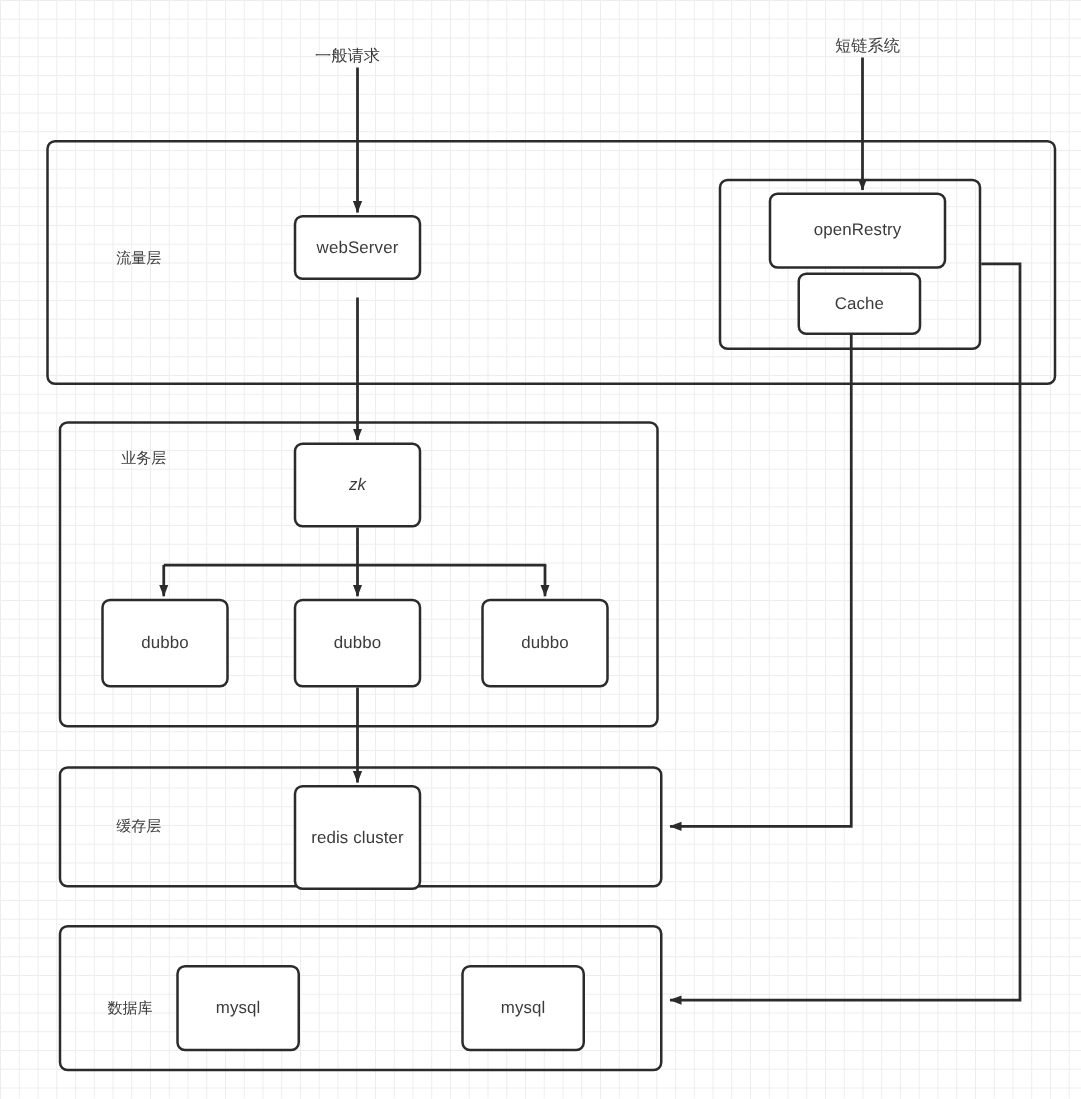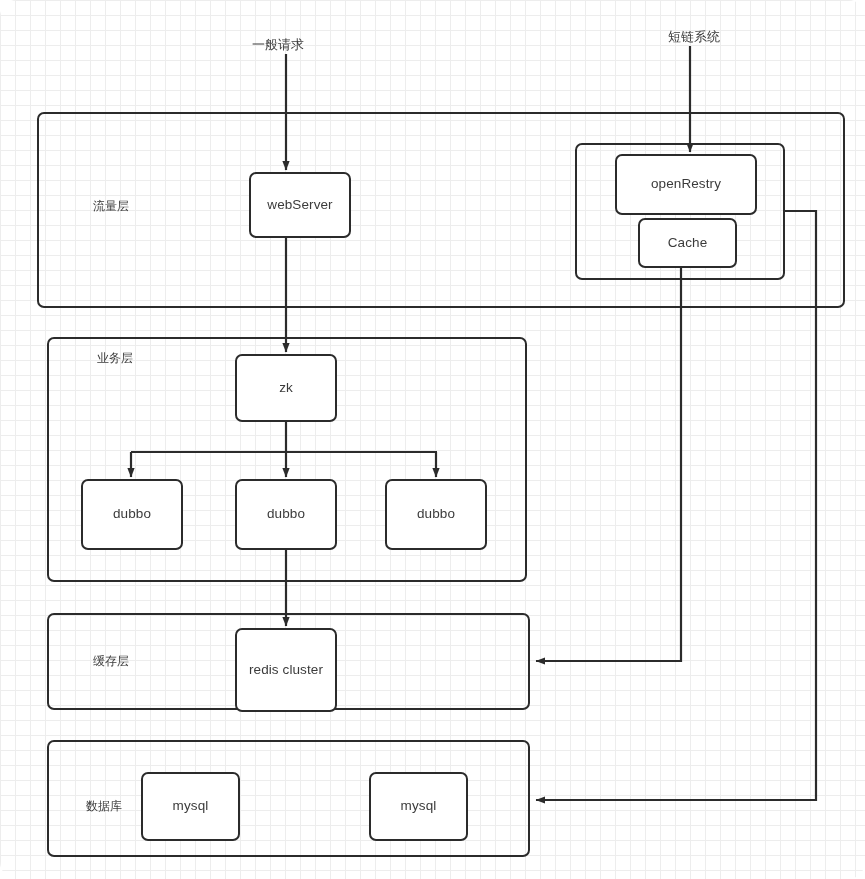--- a/index.html
+++ b/index.html
@@ -14,21 +14,20 @@
     overflow: hidden;
     background-color: #ffffff;
     background-image:
       linear-gradient(to right, #ededed 1px, transparent 1px),
       linear-gradient(to bottom, #ededed 1px, transparent 1px),
       linear-gradient(to right, #e3e3e3 1px, transparent 1px),
       linear-gradient(to bottom, #e3e3e3 1px, transparent 1px);
     background-size: 15px 15px, 15px 15px, 60px 60px, 60px 60px;
     background-position: 0 0, 0 0, 0 0, 0 0;
     font-family: "Liberation Sans", "DejaVu Sans", sans-serif;
-    border-radius: 17px;
   }
   #svg-layer {
     position: absolute;
     left: 0;
     top: 0;
     width: 865px;
     height: 879px;
   }
   .node {
     position: absolute;
@@ -96,35 +95,35 @@
     <path d="M785,211 L816,211 L816,800 L536,800" fill="none" stroke="#2b2b2b" stroke-width="2.2" marker-end="url(#arrowhead)"></path>
   </svg>
 
   <div class="edge-label" style="left:252px; top:36px;">一般请求</div>
   <div class="edge-label" style="left:660px; top:28px;margin-left:8px;">短链系统</div>
 
   <div class="group-band" style="left:37px; top:112px; width:808px; height:196px;"></div>
   <div class="band-label" style="left:93px; top:198px;">流量层</div>
 
   <div class="group-band" style="left:47px; top:337px; width:480px; height:245px;"></div>
-  <div class="band-label" style="left:97px; top:350px;">业务层</div>
+  <div class="band-label" style="left:97px; top:358px;">业务层</div>
 
   <div class="group-band" style="left:47px; top:613px; width:483px; height:97px;"></div>
   <div class="band-label" style="left:93px; top:653px;font-family:Liberation Serif, serif;">缓存层</div>
 
   <div class="group-band" style="left:47px; top:740px; width:483px; height:117px;"></div>
   <div class="band-label" style="left:86px; top:798px;">数据库</div>
 
-  <div class="node" style="left:249px; top:172px; width:102px; height:66px;text-align:center;">webServer</div>
+  <div class="node" style="left:235px; top:172px; width:102px; height:52px;text-align:center;">webServer</div>
 
   <div class="group-band" style="left:575px; top:143px; width:210px; height:137px;"></div>
   <div class="node" style="left:615px; top:154px; width:142px; height:61px;">openRestry</div>
   <div class="node" style="left:638px; top:218px; width:99px; height:50px;">Cache</div>
 
-  <div class="node" style="left:235px; top:354px; width:102px; height:68px;">zk</div>
+  <div class="node" style="left:235px; top:354px; width:102px; height:68px;font-style:italic;">zk</div>
 
   <div class="node" style="left:81px; top:479px; width:102px; height:71px;">dubbo</div>
   <div class="node" style="left:235px; top:479px; width:102px; height:71px;">dubbo</div>
   <div class="node" style="left:385px; top:479px; width:102px; height:71px;">dubbo</div>
 
   <div class="node" style="left:235px; top:628px; width:102px; height:84px;">redis cluster</div>
 
   <div class="node" style="left:141px; top:772px; width:99px; height:69px;">mysql</div>
   <div class="node" style="left:369px; top:772px; width:99px; height:69px;">mysql</div>
 

